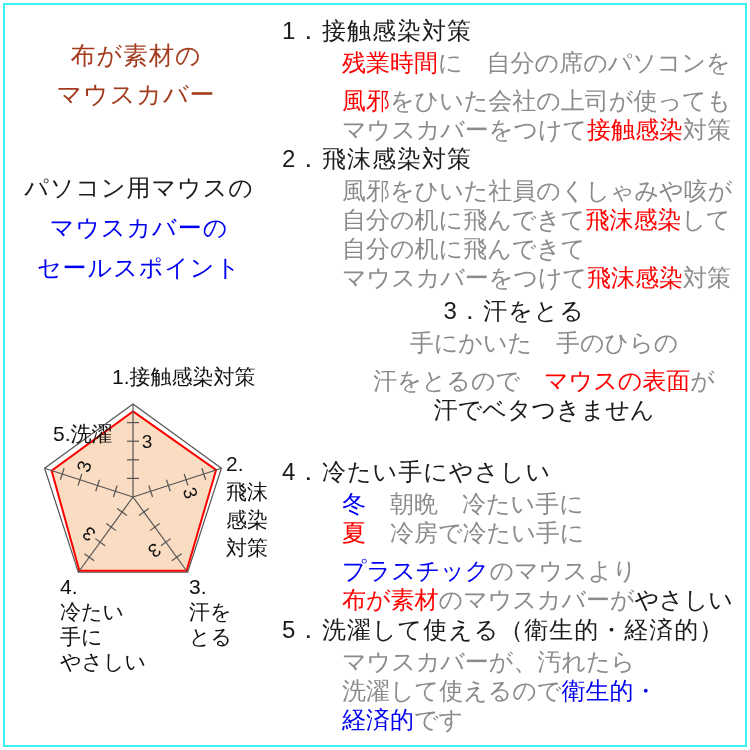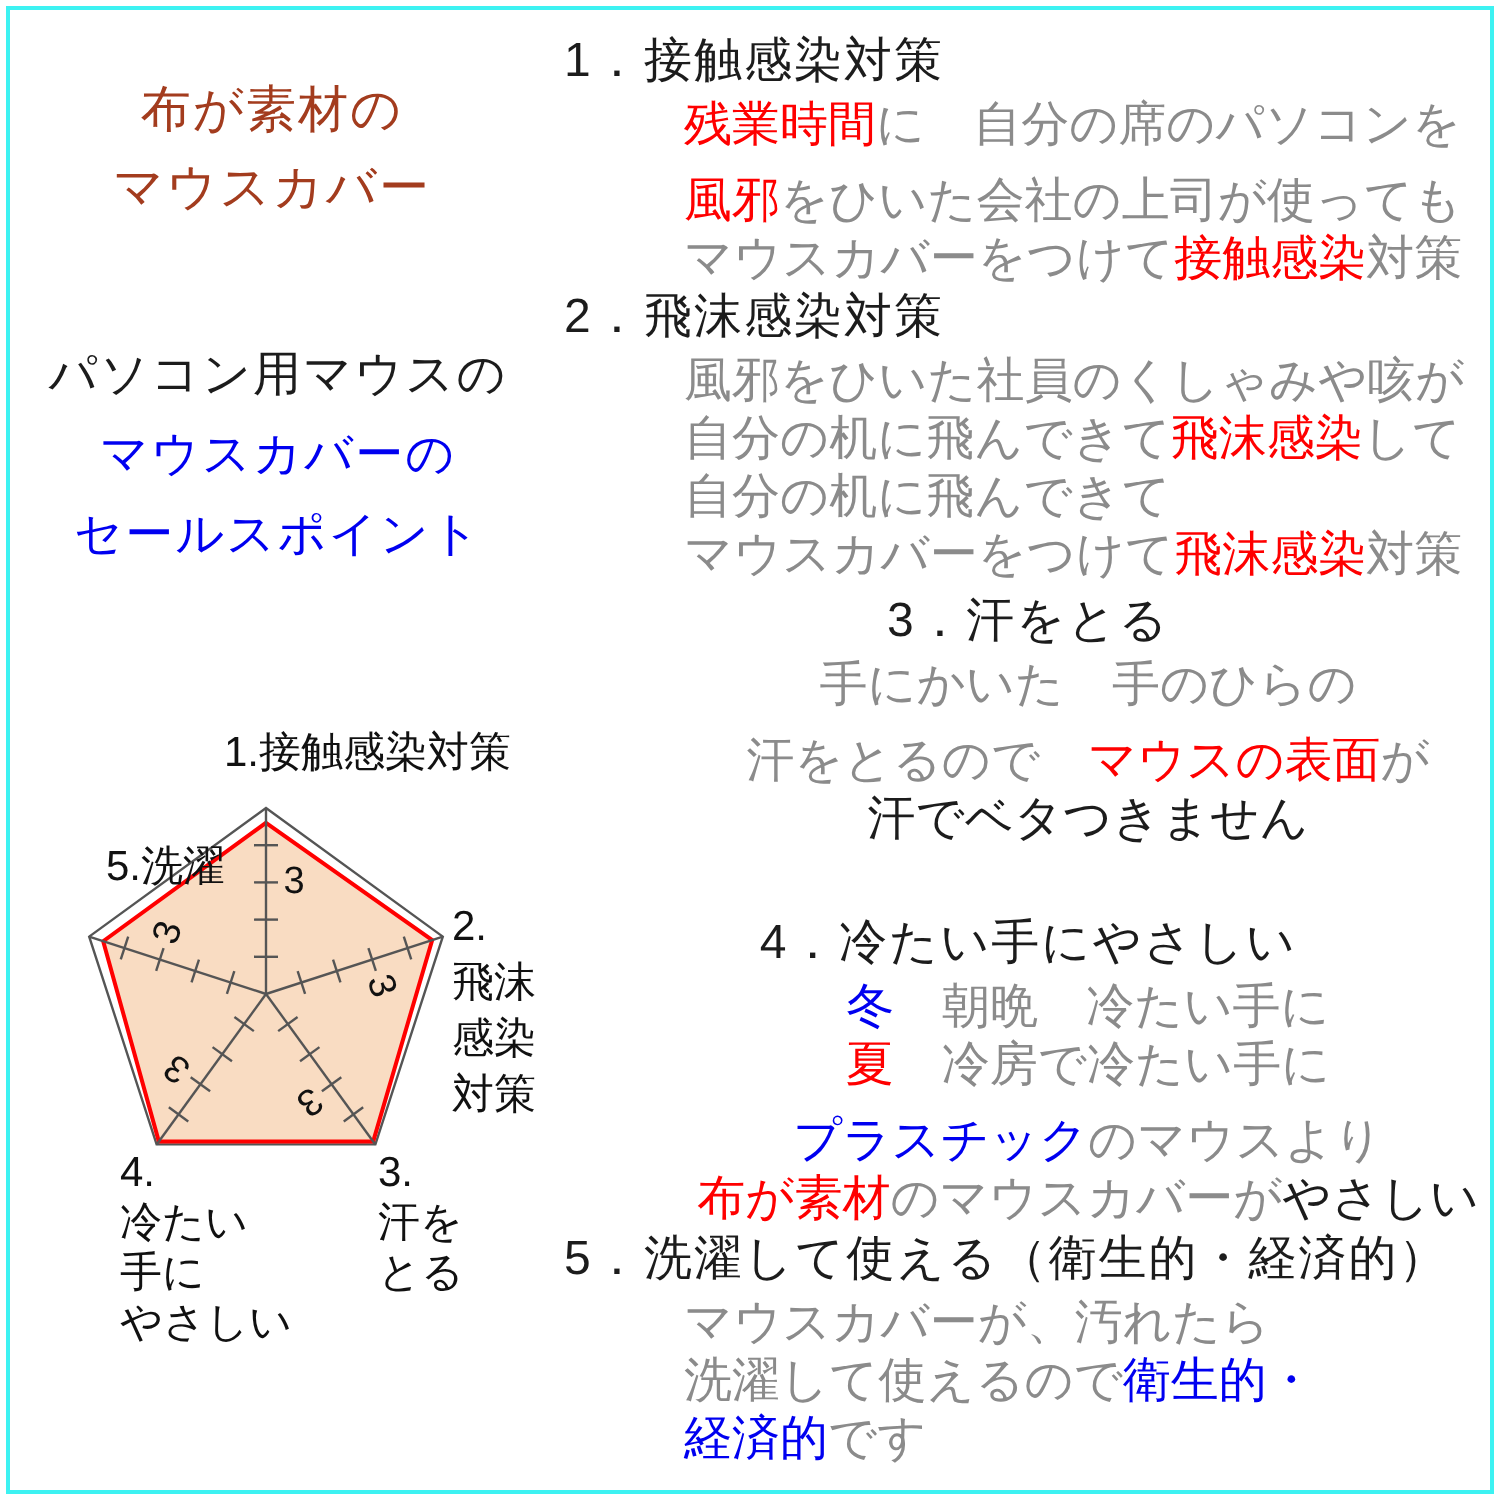--- a/index.html
+++ b/index.html
@@ -26,21 +26,21 @@
   .lbl-v3{left:189px;top:574px;}
   .lbl-v4{left:60px;top:574px;}
   .lbl-v5{left:13px;top:421px;margin-left:40px;}
 
   
   .sections{position:absolute;left:282px;top:0;width:464px;height:608px;}
   .sec{position:absolute;left:0;width:464px;}
   .sec:nth-of-type(1){top:16px;}
   .sec:nth-of-type(2){top:144px;}
   .sec:nth-of-type(3){top:296px;text-align:center;}
-  .sec:nth-of-type(4){top:457px;text-align:center;}
+  .sec:nth-of-type(4){top:457px;}
   .sec:nth-of-type(5){top:615px;}
   .sec-heading{font-size:24px;line-height:30px;color:var(--black,#1c1c1c);letter-spacing:1px;white-space:nowrap;}
   .sec-num{display:inline-block;width:40px;}
   .sec-body{margin-left:60px;margin-top:2px;font-size:24px;line-height:29px;white-space:nowrap;}
   .line{white-space:nowrap;}
   .line.gap{margin-top:9px;}
   .c-red{color:var(--red,#ff0000);}
   .c-blue{color:var(--blue,#0000f0);}
   .c-gray{color:var(--gray,#8b8b8b);}
   .c-black{color:var(--black,#1c1c1c);}

